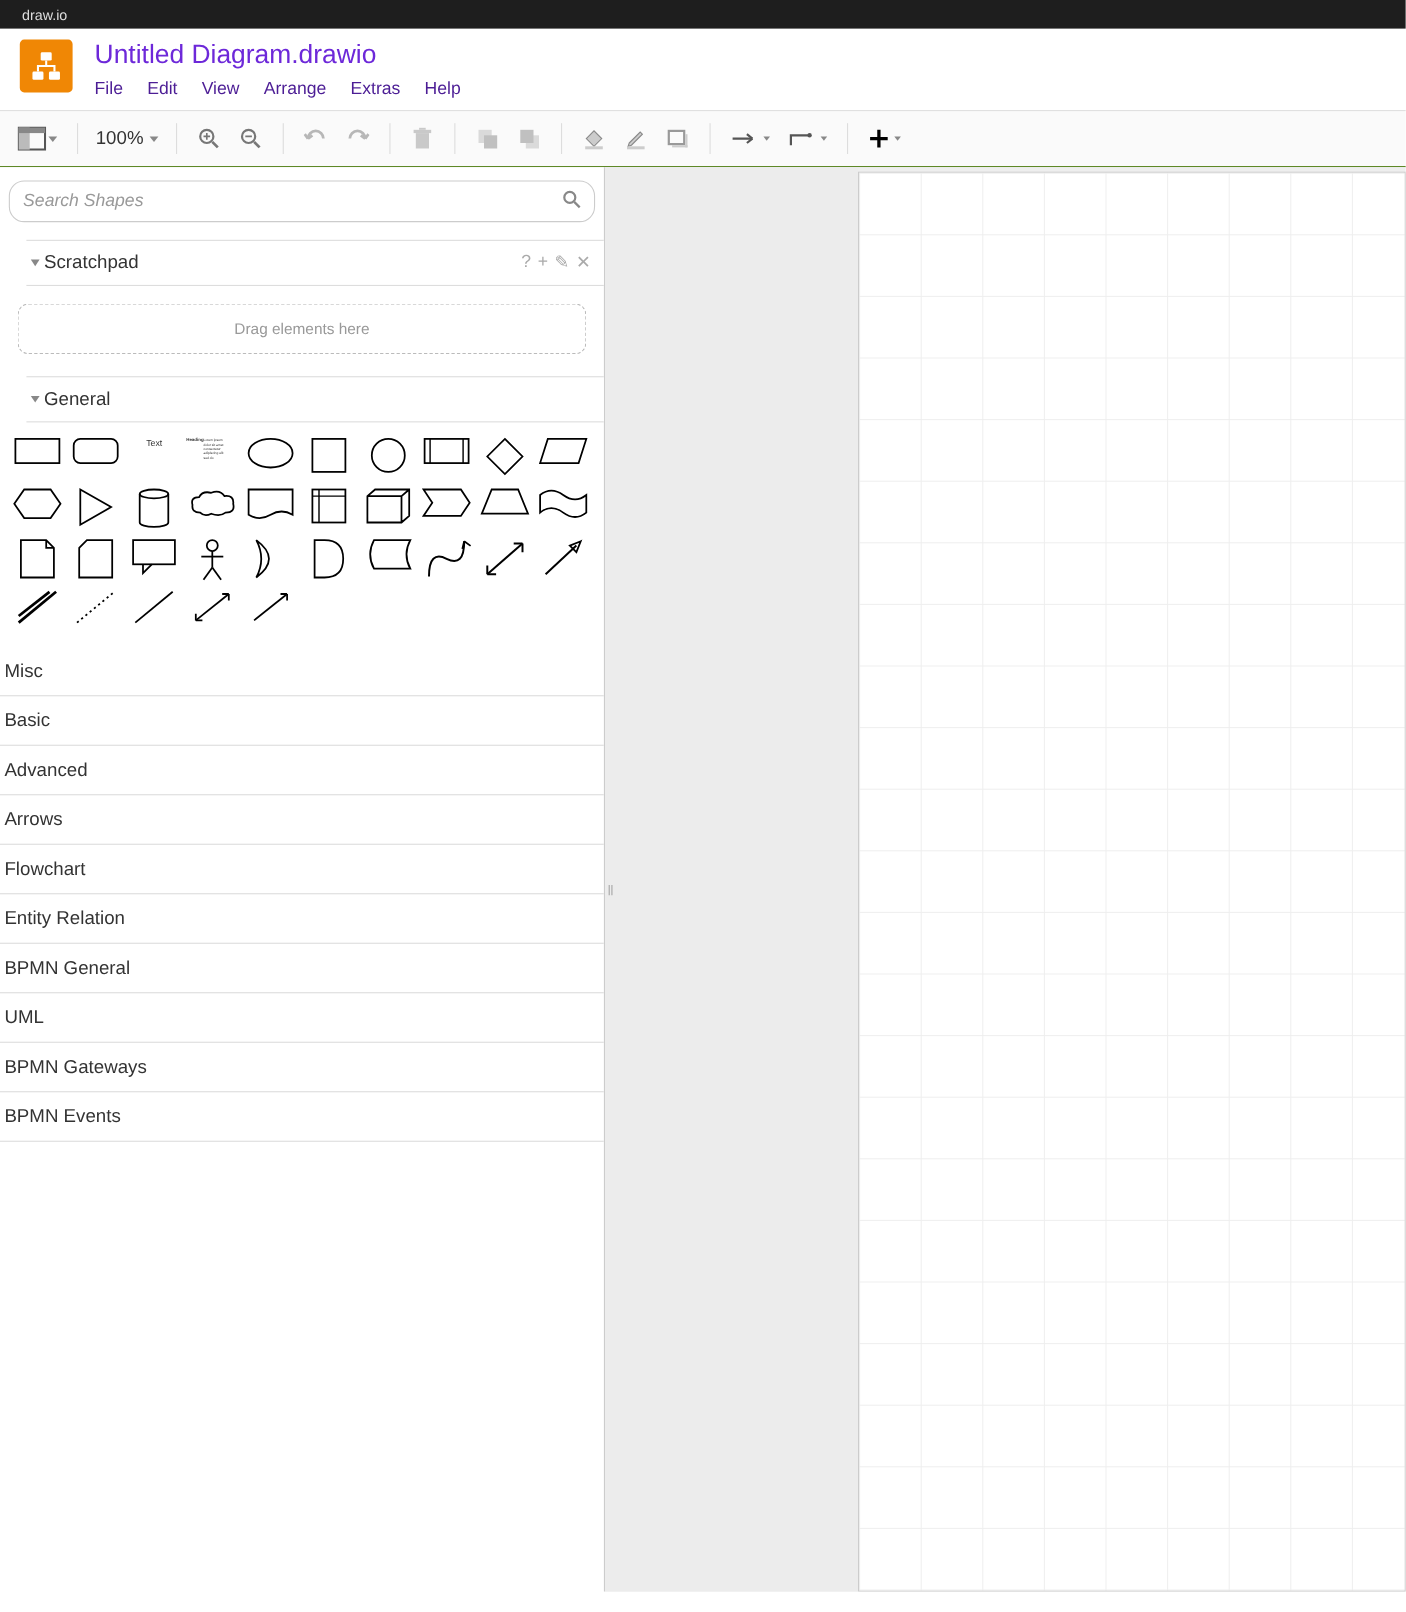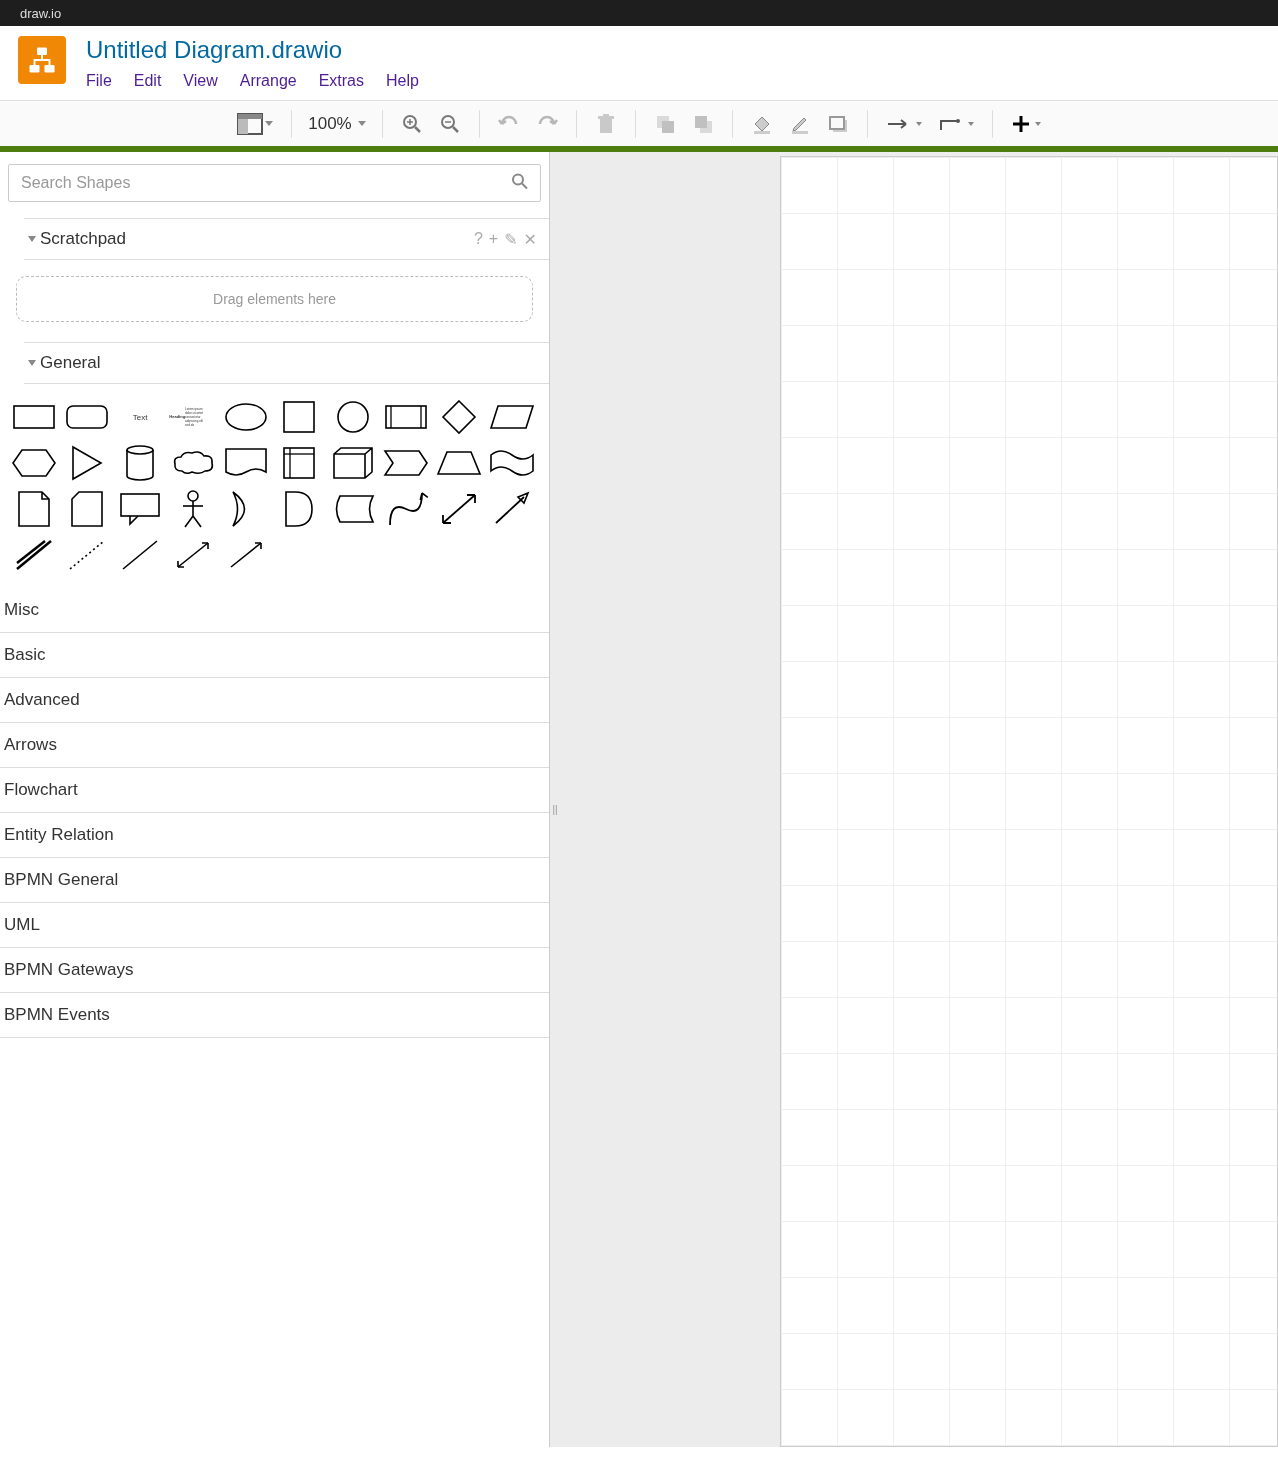--- a/index.html
+++ b/index.html
@@ -2,44 +2,44 @@
 <html><head>
 <meta charset="utf-8">
 <style>
 * { box-sizing: border-box; margin: 0; padding: 0; }
 body { font-family: -apple-system, Helvetica, Arial, sans-serif; font-size: 14px; color: #333; overflow: hidden; }
 .titlebar { background: #1e1e1e; color: #ddd; padding: 4px 20px; font-size: 13px; height: 26px; display: flex; align-items: center; }
 .header { padding: 6px 0 0 0; display: flex; align-items: flex-start; }
 .logo { width: 48px; height: 48px; background: #f08705; border-radius: 4px; margin: 4px 20px 4px 18px; display: flex; align-items: center; justify-content: center; }
 .logo svg { width: 30px; height: 30px; }
 .header-right { display: flex; flex-direction: column; }
-.doc-title { font-size: 24px; font-weight: 400; padding: 4px 0 6px 0; color: #0369a1; }
+.doc-title { font-size: 24px; font-weight: 400; padding: 4px 0 6px 0; color: #6d28d9; }
 .menubar { display: flex; gap: 22px; padding: 2px 0 10px 0; }
 .menu-item { font-size: 16px; color: #4c1d95; cursor: pointer; }
-.toolbar { border-top: 1px solid #e0e0e0; border-bottom: 6px solid #4d7c0f; background: #fafafa; padding: 6px 10px; display: flex; align-items: center; gap: 4px; height: 52px; justify-content: center; }
+.toolbar { border-top: 1px solid #e0e0e0; border-bottom: 1px solid #4d7c0f; background: #fafafa; padding: 6px 10px; display: flex; align-items: center; gap: 4px; height: 52px; }
 .tb-sep { width: 1px; height: 28px; background: #ddd; margin: 0 8px; }
 .tb-btn { width: 34px; height: 34px; display: flex; align-items: center; justify-content: center; cursor: pointer; border-radius: 2px; color: #555; }
 .tb-dd { display: flex; align-items: center; gap: 2px; cursor: pointer; padding: 4px 6px; }
 .tb-zoom { font-size: 17px; padding: 0 4px; display: flex; align-items: center; gap: 6px; cursor: pointer; }
 .caret { width: 0; height: 0; border-left: 4px solid transparent; border-right: 4px solid transparent; border-top: 5px solid #888; }
 .caret-sm { width: 0; height: 0; border-left: 3px solid transparent; border-right: 3px solid transparent; border-top: 4px solid #888; margin-left: 2px; }
 .main { display: flex; height: calc(100vh - 170px); }
 .sidebar { width: 550px; border-right: 1px solid #ccc; background: #fff; overflow-y: auto; }
 .search-wrap { padding: 12px 8px 16px 8px; }
 .search-box { position: relative; }
-.search-input { width: 100%; padding: 9px 36px 9px 12px; border: 1px solid #ccc; border-radius: 2px; font-size: 16px; color: #333; }
+.search-input { width: 100%; padding: 9px 36px 9px 12px; border: 1px solid #ccc; border-radius: 14px; font-size: 16px; color: #333; font-style: italic; }
 .search-input::placeholder { color: #999; }
 .search-icon { position: absolute; right: 12px; top: 50%; transform: translateY(-50%); color: #888; }
 .panel-hdr { border-top: 1px solid #ddd; border-bottom: 1px solid #ddd; padding: 10px 12px 10px 4px; display: flex; align-items: center; font-size: 17px; cursor: pointer; background: #fff; margin-left: 24px; }
 .panel-hdr .tri { width: 0; height: 0; border-left: 4px solid transparent; border-right: 4px solid transparent; border-top: 6px solid #888; margin-right: 4px; }
 .panel-hdr .spacer { flex: 1; }
 .panel-hdr .ctl { color: #aaa; margin-left: 6px; font-size: 16px; }
 .scratch-drop { margin: 16px 16px 20px 16px; border: 1px dashed #bbb; border-radius: 10px; padding: 14px; text-align: center; color: #999; font-size: 14px; }
 .shapes-grid { padding: 14px 10px 14px 10px; display: grid; grid-template-columns: repeat(10, 1fr); gap: 8px 2px; }
-.shape-cell { width: 48px; height: 38px; display: flex; align-items: center; justify-content: center; cursor: pointer; }
+.shape-cell { width: 48px; height: 38px; display: flex; align-items: flex-start; justify-content: center; cursor: pointer; }
 .shape-cell svg { overflow: visible; }
 .cat-hdr { border-bottom: 1px solid #ddd; padding: 12px 12px 12px 4px; display: flex; align-items: center; font-size: 17px; cursor: pointer; }
 .canvas-wrap { flex: 1; position: relative; background: #eee; display: flex; }
 .canvas-gutter { width: 230px; background: #ececec; border-right: none; position: relative; }
 .splitter { position: absolute; left: 0; top: 50%; width: 10px; height: 20px; display: flex; align-items: center; justify-content: center; color: #999; font-size: 10px; cursor: col-resize; z-index: 2; }
 .canvas { flex: 1; background: #fff; background-image: linear-gradient(#eee 1px, transparent 1px), linear-gradient(90deg, #eee 1px, transparent 1px); background-size: 56px 56px; border: 1px solid #ccc; margin-top: 4px; }
 .txt-shape { font-size: 8px; }
 .heading-shape { font-size: 4px; line-height: 4px; width: 36px; text-align: left; }
 </style>
 </head>

